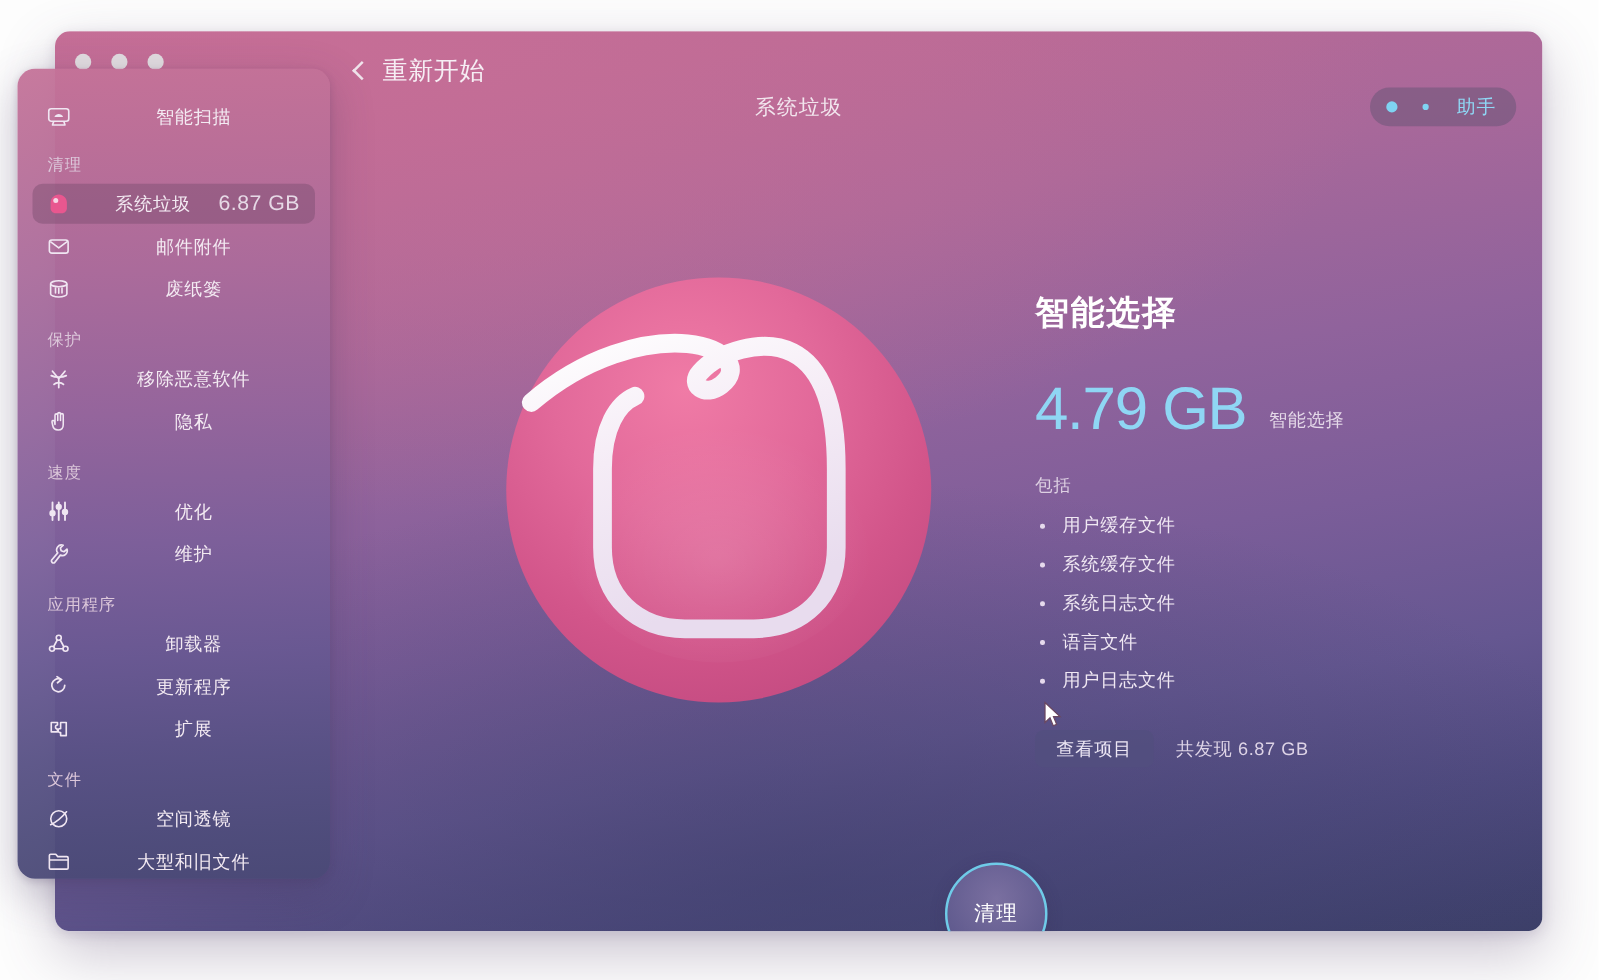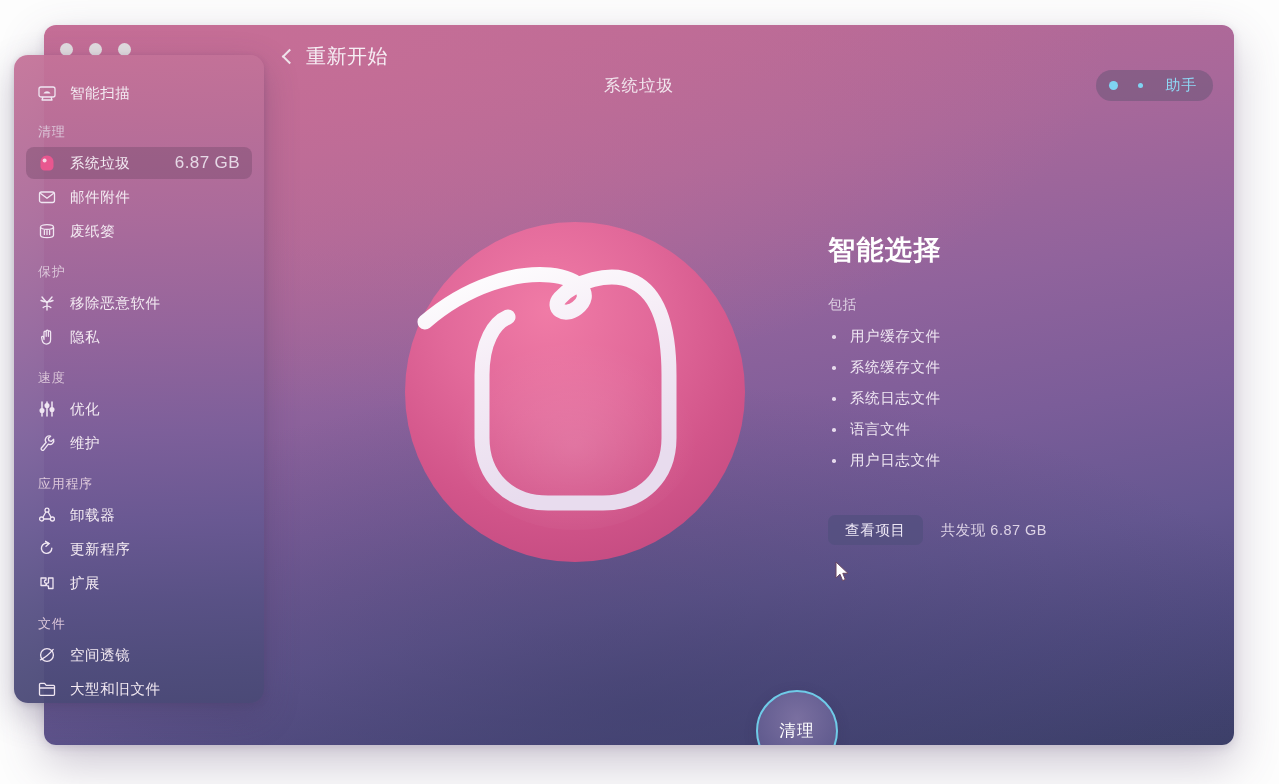--- a/index.html
+++ b/index.html
@@ -71,21 +71,21 @@
   .sb-inner{ padding:22px 12px 0 12px; }
   .sb-row{
     display:flex; align-items:center; height:32px; border-radius:8px;
     padding:0 12px 0 10px; cursor:pointer; margin-bottom:2px;
   }
   .sb-row.selected{ background:rgba(116,75,108,.42); }
   .sb-ico{ width:22px; height:22px; flex:0 0 22px; margin-right:12px;
            display:flex; align-items:center; justify-content:center; }
   .sb-ico svg{ display:block; }
   .sb-label{ font-size:14.5px; color:#f3eaf2; letter-spacing:.6px; flex:1;
-             white-space:nowrap; }
+             white-space:nowrap;text-align:center; }
   .sb-size{ font-size:17px; color:#e6d9e6; letter-spacing:.4px; }
   .sb-group{ font-size:13px; color:#dcc7da; letter-spacing:.7px;
              padding:0 0 6px 12px; margin-top:16px; }
   .sb-group.first{ margin-top:14px; }
 
   
   .content{ position:absolute; left:264px; top:72px; right:0; bottom:0; z-index:4; }
 
   .logo-wrap{ position:absolute; left:90px; top:118px; width:354px; height:354px; }
   .logo-wrap svg{ display:block; }
@@ -98,21 +98,21 @@
   .incl-label{ font-size:14px; color:#ddd0e2; letter-spacing:.6px; margin-top:28px; }
   .incl-list{ list-style:none; margin-top:13px; }
   .incl-list li{
     font-size:14.5px; color:#f0e8f3; letter-spacing:.6px;
     padding-left:22px; position:relative; margin-bottom:12px;
   }
   .incl-list li::before{
     content:""; position:absolute; left:4px; top:8px;
     width:3.5px; height:3.5px; border-radius:50%; background:#e6daec;
   }
-  .actions{ display:flex; align-items:center; gap:18px; margin-top:45px; }
+  .actions{ display:flex; align-items:center; gap:18px; margin-top:30px; }
   .view-btn{
     height:30px; padding:0 17px; border-radius:7px; border:none;
     background:rgba(82,79,126,.72); color:#ece6f4; font-size:14.5px;
     letter-spacing:.7px; cursor:pointer;
     font-family:"Liberation Sans","DejaVu Sans",sans-serif;
   }
   .found-text{ font-size:14.5px; color:#ddd3e6; letter-spacing:.5px; }
 
   
   .cursor{ position:absolute; left:835px; top:561px; z-index:20; pointer-events:none; }
@@ -191,20 +191,24 @@
                    L 150 288
                    C 111 288, 84 262, 84 223
                    L 84 160
                    C 84 127, 96 108, 110 102" fill="none" stroke="url(#strokeg)" stroke-width="15" stroke-linecap="round" stroke-linejoin="round"></path>
         </svg>
       </div>
 
       <div class="info">
         <div class="info-title">智能选择</div>
 
+        <div class="size-row">
+          <div class="size-big">4.79 GB</div>
+          <div class="size-note">智能选择</div>
+        </div>
 
         <div class="incl-label">包括</div>
 
         <ul class="incl-list">
           <li>用户缓存文件</li>
           <li>系统缓存文件</li>
           <li>系统日志文件</li>
           <li>语言文件</li>
           <li>用户日志文件</li>
         </ul>

